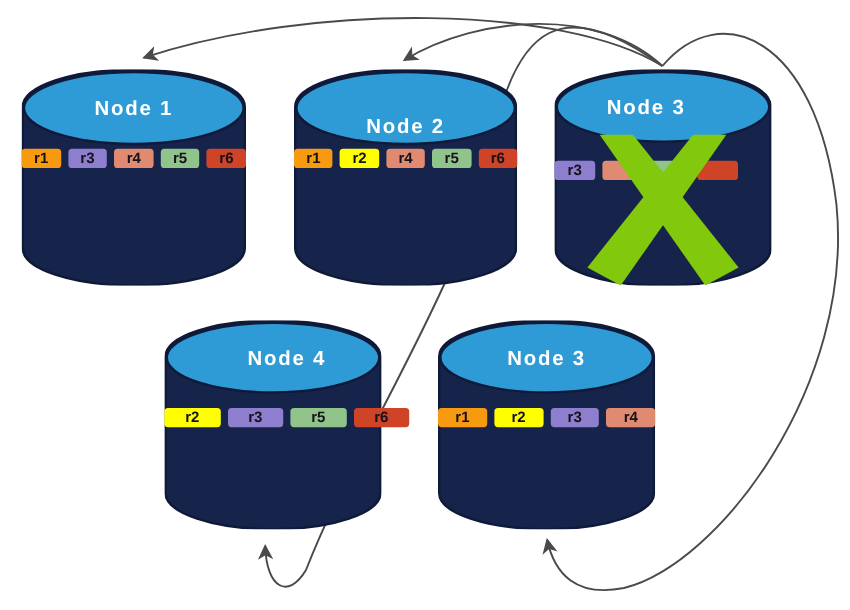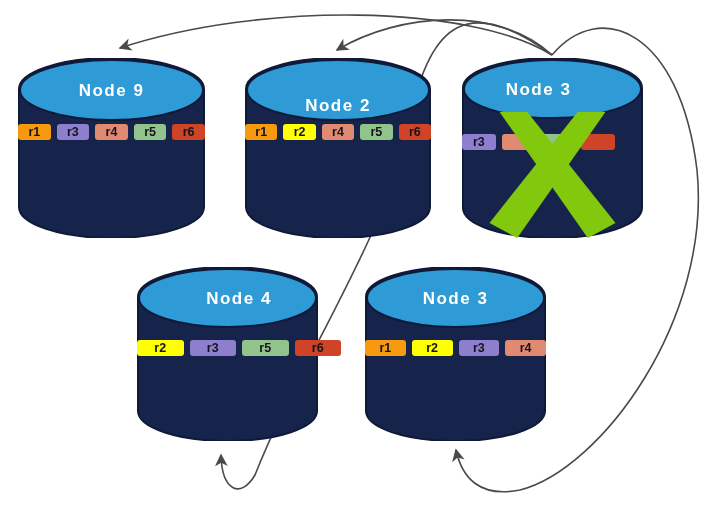--- a/index.html
+++ b/index.html
@@ -90,21 +90,21 @@
         <path d="M 552,55 C 600,-2 680,30 697,170 C 712,320 600,470 520,490 C 480,498 462,478 456,450" fill="none" stroke="#4a4a4a" stroke-width="1.6" marker-end="url(#ahead)"></path>
       </g>
   </svg>
 
   <div id="nodes-layer">
       <div class="node" style="left: 18px; top: 58px; width: 187px; height: 180px;">
         <svg class="node-svg" width="187" height="180" viewBox="0 0 187 180">
           <path d="M 1,31 L 1,149 A 92.5,31 0 0 0 186,149 L 186,31 A 92.5,31 0 0 0 1,31 Z" fill="#16244c" stroke="#0f1a38" stroke-width="2"></path>
           <ellipse cx="93.5" cy="32" rx="91.5" ry="30" fill="#2e9bd6" stroke="#0f1a38" stroke-width="2"></ellipse>
         </svg>
-        <div class="node-title" style="top: 23px;">Node  9</div>
+        <div class="node-title" style="top: 23px;">Node  1</div>
         <div class="bars" style="top: 66px; gap: 6px;">
           <div class="bar" style="background: rgb(247, 154, 16); width: 123px;">r1</div>
           <div class="bar" style="background: rgb(141, 127, 205); width: 123px;">r3</div>
           <div class="bar" style="background: rgb(224, 138, 114); width: 123px;">r4</div>
           <div class="bar" style="background: rgb(144, 196, 138); width: 123px;">r5</div>
           <div class="bar" style="background: rgb(207, 67, 38); width: 123px;">r6</div>
         </div>
       </div>
       <div class="node" style="left: 245px; top: 58px; width: 186px; height: 180px;">
         <svg class="node-svg" width="186" height="180" viewBox="0 0 186 180">

